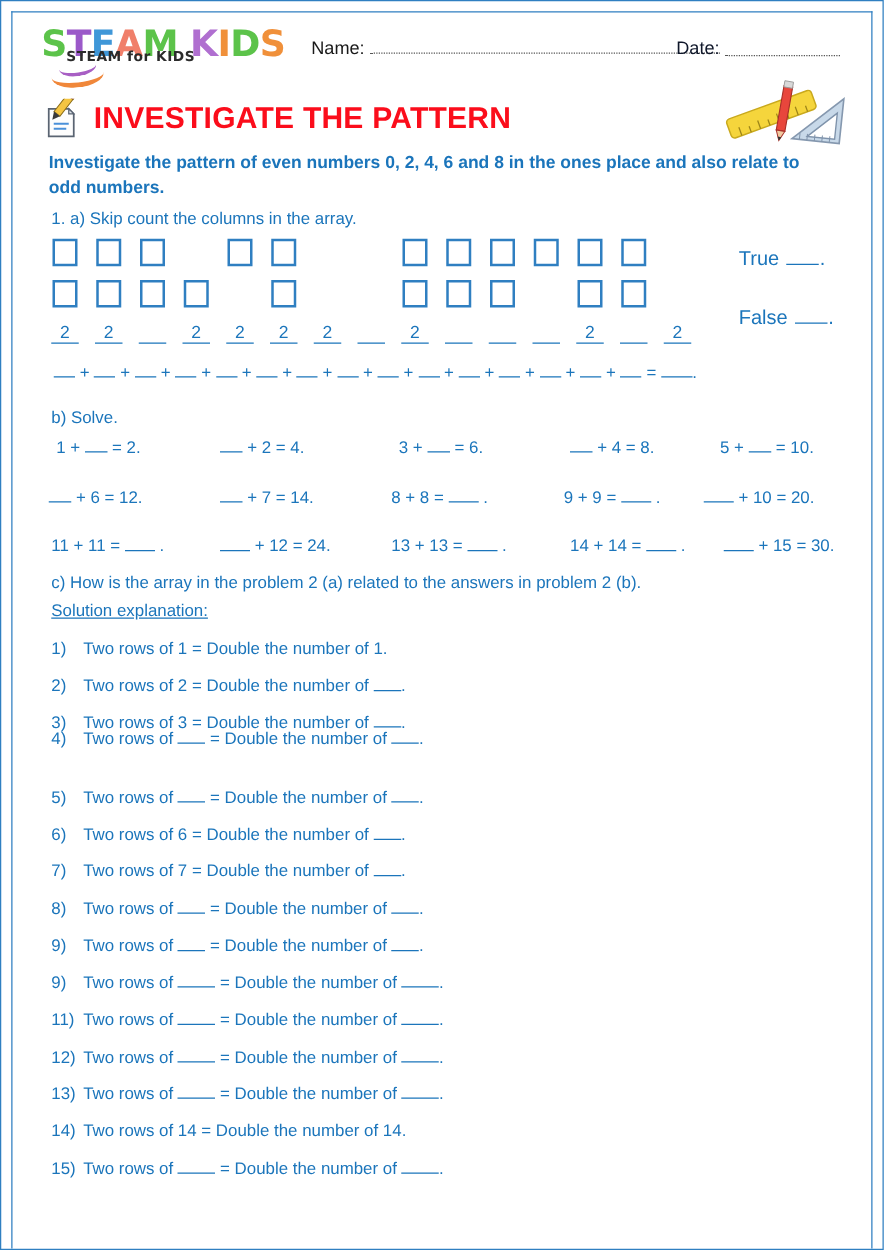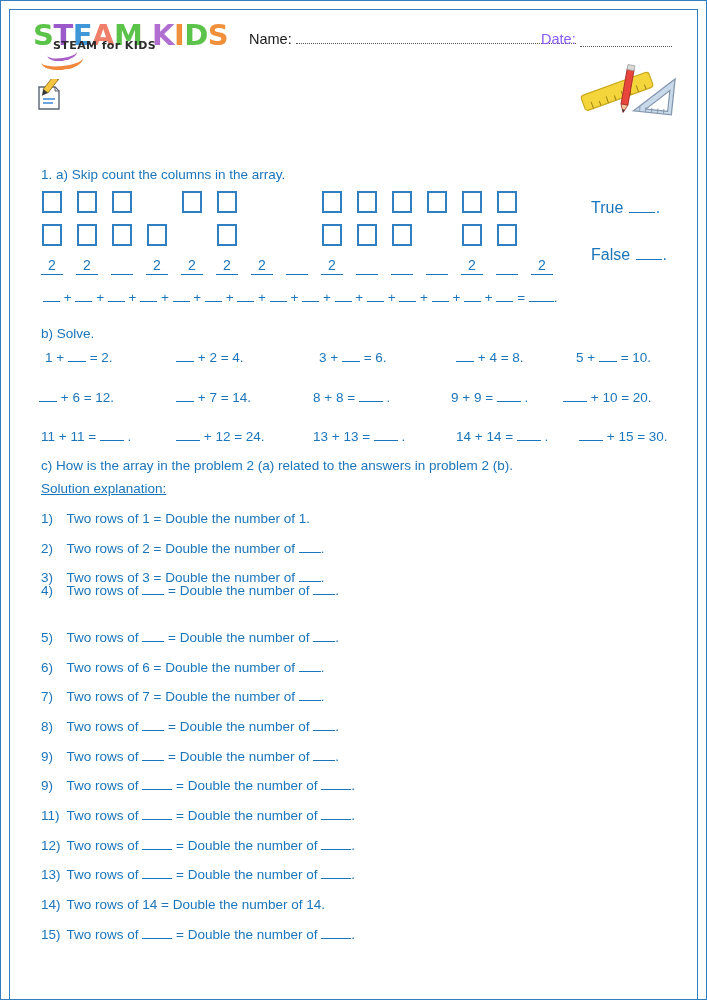--- a/index.html
+++ b/index.html
@@ -61,22 +61,22 @@
     font-family:"Liberation Sans", sans-serif;
     display:flex;align-items:baseline;
   }
   .namefield .lbl{margin-right:4px;}
   .dots{
     display:inline-block;height:10px;
     border-bottom:1.5px dotted #555;
   }
   .datefield{
     position:absolute;left:540px;top:30px;
-    font-size:14.5px;color:#8b5cf6;
-    display:flex;align-items:flex-end;
+    font-size:14.5px;color:#0f172a;
+    display:flex;align-items:center;
   }
   .datefield .lbl{margin-right:4px;}
 
   
   .titlebar{
     position:absolute;left:32px;top:78px;
     display:flex;align-items:center;
   }
   .note-icon{
     width:34px;height:32px;position:relative;margin-right:8px;
@@ -222,22 +222,27 @@
         <path d="M22 8 L22 12 L26 12 Z" fill="#dfe4ea" stroke="#5a6472" stroke-width="1"></path>
         <line x1="10" y1="20" x2="22" y2="20" stroke="#4a90d9" stroke-width="1.6"></line>
         <line x1="10" y1="24" x2="20" y2="24" stroke="#4a90d9" stroke-width="1.6"></line>
         <g transform="rotate(38 18 10)">
           <rect x="12" y="-2" width="6" height="17" fill="#f5c542" stroke="#8a6d1b" stroke-width="0.8"></rect>
           <rect x="12" y="-6" width="6" height="4" fill="#ef6aa0" stroke="#8a6d1b" stroke-width="0.8"></rect>
           <path d="M12 15 L15 21 L18 15 Z" fill="#3a3a3a"></path>
         </g>
       </svg>
     </div>
-  </div>
-
+    <div class="title-text">INVESTIGATE THE PATTERN</div>
+  </div>
+
+  <div class="subtitle">
+    <span>Investigate the pattern of even numbers 0, 2, 4, 6 and 8 in the ones place and</span>
+    <span>also relate to odd numbers.</span>
+  </div>
 
   <div class="tools">
     <svg width="110" height="60" viewBox="0 0 110 60">
       <g transform="rotate(-20 45 28)">
         <rect x="8" y="20" width="72" height="16" rx="3" fill="#f5d53c" stroke="#c9a91d" stroke-width="1.2"></rect>
         <g stroke="#9c8418" stroke-width="1">
           <line x1="16" y1="36" x2="16" y2="29"></line>
             <line x1="24" y1="36" x2="24" y2="31"></line>
           <line x1="32" y1="36" x2="32" y2="29"></line>
             <line x1="40" y1="36" x2="40" y2="31"></line>

